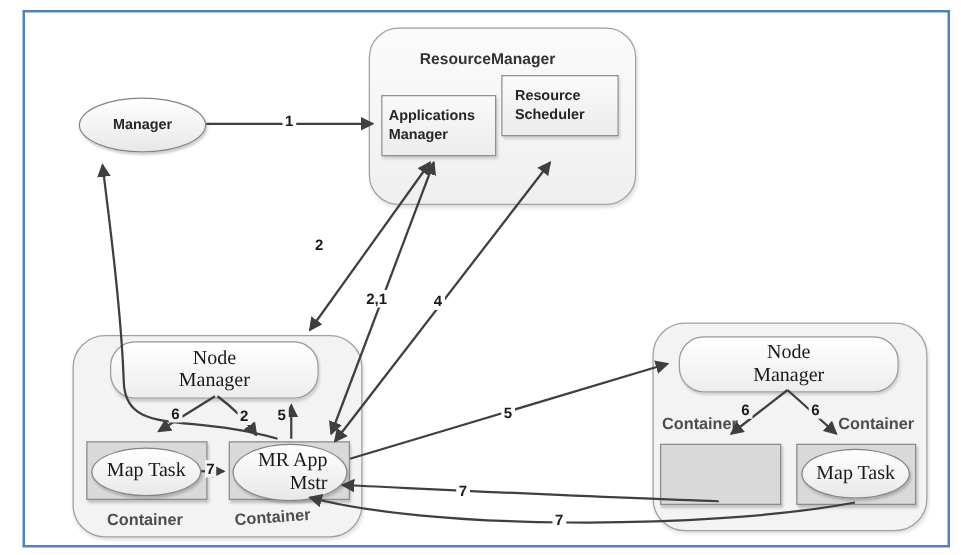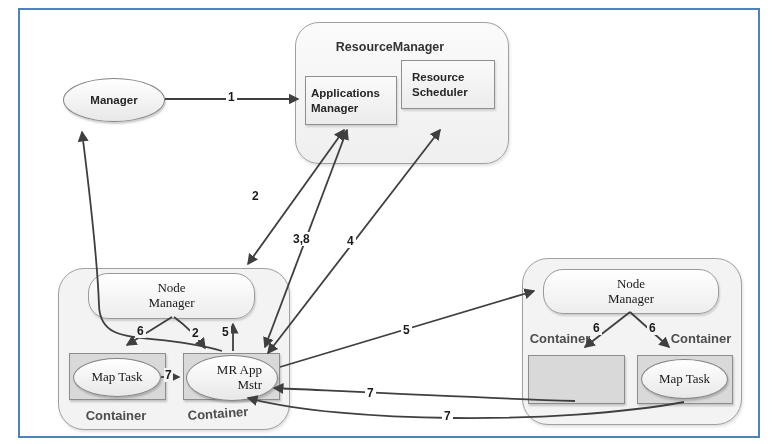--- a/index.html
+++ b/index.html
@@ -13,21 +13,21 @@
   .nmbox{position:absolute;border:1.4px solid #9a9a9a;border-radius:20px;
          background:linear-gradient(#ffffff,#ededed);box-shadow:1px 2px 2px rgba(0,0,0,.15);
          display:flex;align-items:center;justify-content:center;text-align:center;}
   .sqbox{position:absolute;border:1.3px solid #8f8f8f;background:linear-gradient(#fafafa,#ececec);
          box-shadow:1px 2px 2px rgba(0,0,0,.15);display:flex;align-items:center;justify-content:center;text-align:left;}
   .graybox{position:absolute;border:1.3px solid #8c8c8c;background:#d9d9d9;
            box-shadow:1px 2px 2px rgba(0,0,0,.2);}
   .ellipse{position:absolute;border:1.4px solid #848484;border-radius:50%;
            background:linear-gradient(#ffffff,#e8e8e8);box-shadow:1px 2px 2px rgba(0,0,0,.2);
            display:flex;align-items:center;justify-content:center;text-align:center;}
-  .serif{font-family:"Liberation Serif",serif;font-size:13px;color:#1a1a1a;line-height:1.15;}
+  .serif{font-family:"Liberation Serif",serif;font-size:16px;color:#1a1a1a;line-height:1.15;}
   .sansb{font-family:"Liberation Sans",sans-serif;font-weight:bold;font-size:11.5px;color:#262626;line-height:1.25;}
   .title{position:absolute;font-weight:bold;font-size:12.5px;color:#333;text-align:center;}
   .cont-label{position:absolute;font-weight:bold;font-size:13px;color:#4d4d4d;text-align:center;}
   .edge-label{position:absolute;font-weight:bold;font-size:12px;color:#1a1a1a;
               padding:0 2px;z-index:6;background:#fff;}
   .edge-label.inbg{background:#f3f3f3;}
   .wires{position:absolute;left:0;top:0;z-index:5;pointer-events:none;}
   .w80{width:80px;} .w70{width:72px;} .w64{width:64px;} .w60{width:60px;}
 </style>
 </head>
@@ -95,21 +95,21 @@
       <path d="M 630 312 L 669 347" marker-end="url(#arr)"></path>
       <path d="M 161 377 L 179 377" marker-end="url(#arr)"></path>
       <path d="M 575 401 C 480 398 340 391 274 388" marker-end="url(#arr)"></path>
       <path d="M 684 402 C 560 425 340 423 248 398" marker-end="url(#arr)"></path>
       <path d="M 222 351 C 150 330 100 350 99 305 C 97 250 88 180 82 132" marker-end="url(#arr)"></path>
     </g>
   </svg>
 
   <div class="edge-label" style="left:226px;top:90px;">1</div>
   <div class="edge-label" style="left:250px;top:189px;">2</div>
-  <div class="edge-label" style="left:291px;top:232px;">3,8</div>
+  <div class="edge-label" style="left:291px;top:232px;">2,1</div>
   <div class="edge-label" style="left:345px;top:234px;">4</div>
   <div class="edge-label" style="left:401px;top:323px;">5</div>
   <div class="edge-label inbg" style="left:220px;top:325px;">5</div>
   <div class="edge-label inbg" style="left:135px;top:324px;">6</div>
   <div class="edge-label inbg" style="left:190px;top:326px;">2</div>
   <div class="edge-label inbg" style="left:164px;top:368px;padding:0 1px;">7</div>
   <div class="edge-label" style="left:365px;top:386px;">7</div>
   <div class="edge-label" style="left:442px;top:409px;">7</div>
   <div class="edge-label inbg" style="left:591px;top:321px;">6</div>
   <div class="edge-label inbg" style="left:647px;top:321px;">6</div>

